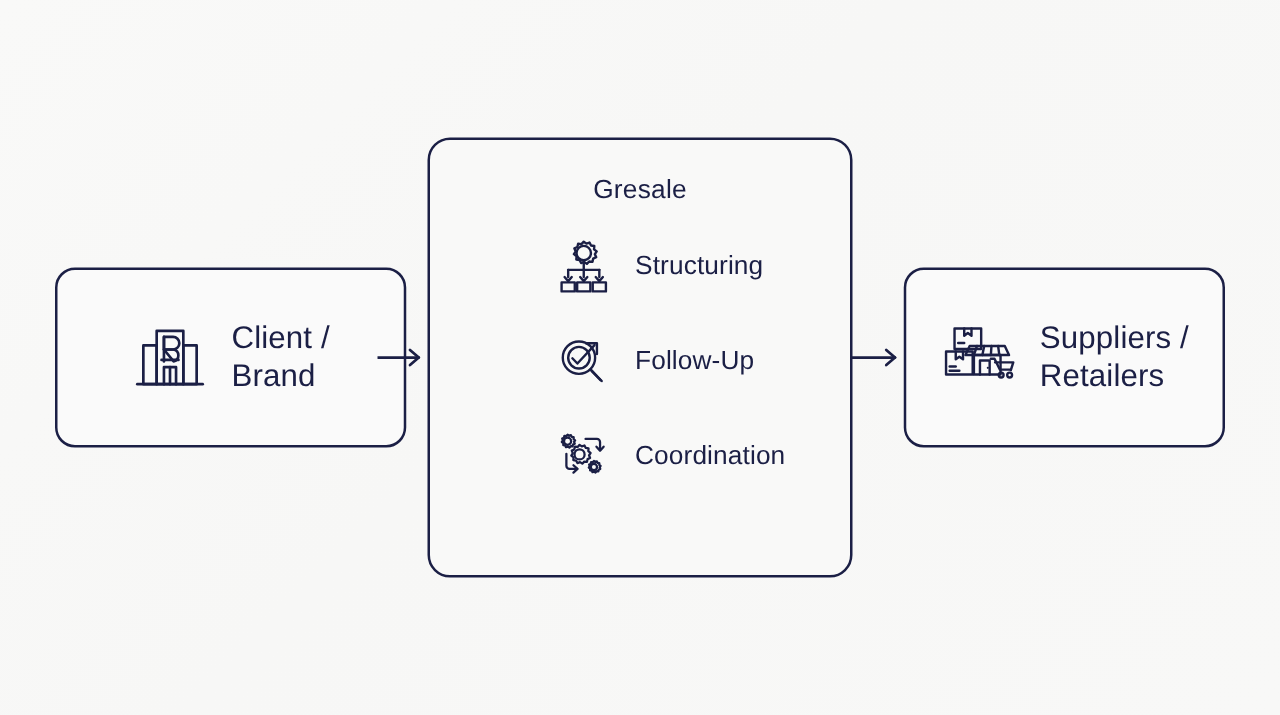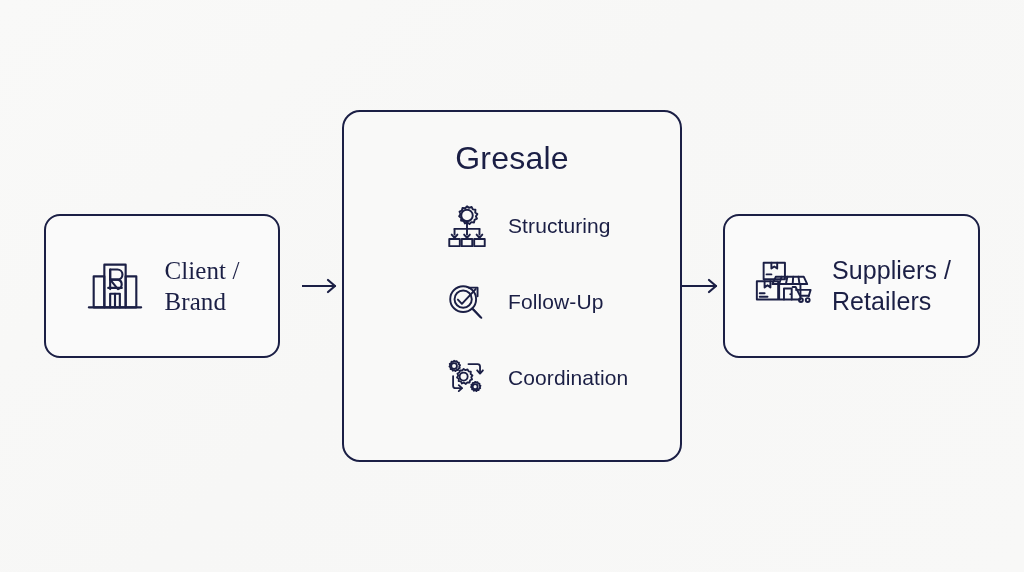--- a/index.html
+++ b/index.html
@@ -63,21 +63,21 @@
     border-radius: 18px;
     align-items: stretch;
     justify-content: flex-start;
     flex-direction: column;
     background: #f9f9f8;
   }
   .center-title {
     margin-top: 28px;
     text-align: center;
     color: #1b1f45;
-    font-size: 32px;
+    font-size: 21px;
     letter-spacing: 0.2px;
   }
   .service-list {
     margin-top: 26px;
     display: flex;
     flex-direction: column;
     gap: 30px;
     padding-left: 100px;
   }
   .service-item {
@@ -95,23 +95,22 @@
   .service-label {
     color: #1b1f45;
     font-size: 21px;
     letter-spacing: 0.1px;
   }
 
   
   #left-box {
     left: 44px;
     top: 214px;
-    width: 236px;
+    width: 281px;
     height: 144px;
-    font-family: Liberation Serif, serif;
   }
   #right-box {
     left: 723px;
     top: 214px;
     width: 257px;
     height: 144px;
   }
 
   
   .connector {

